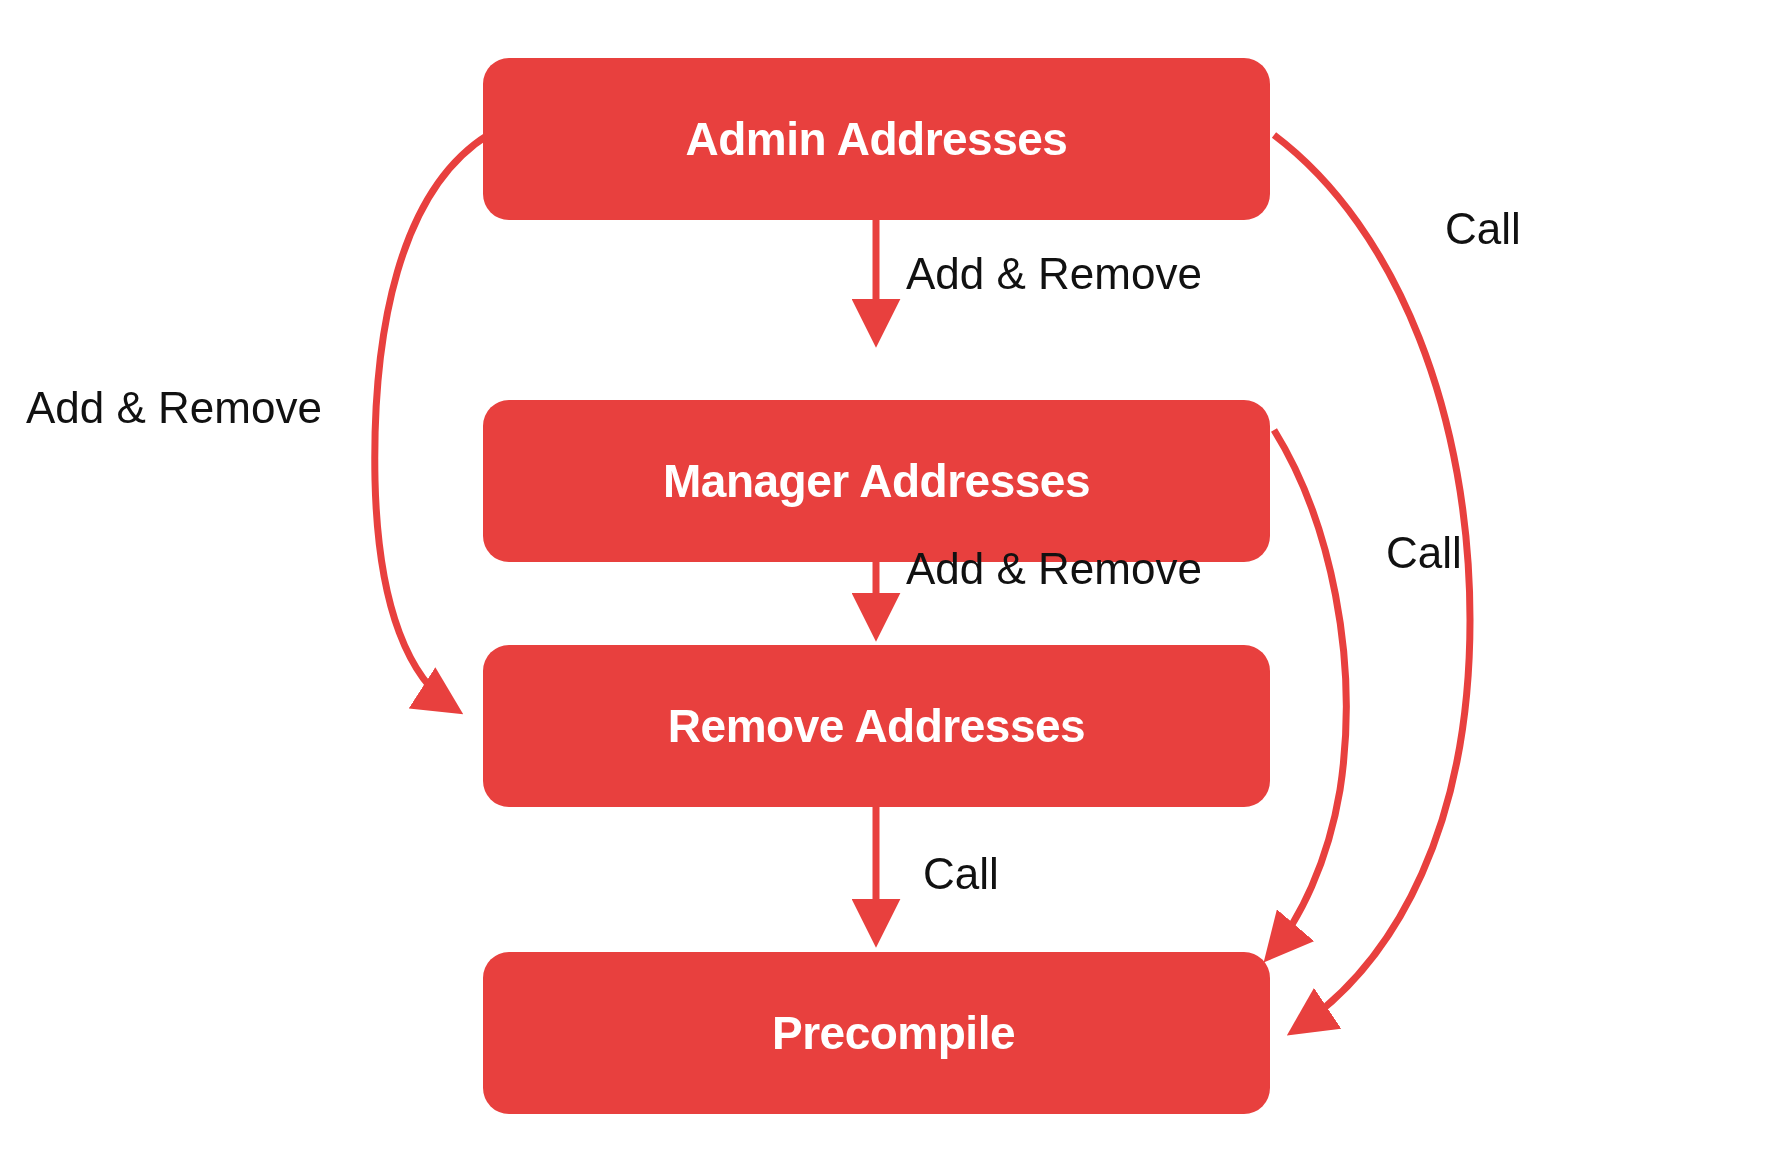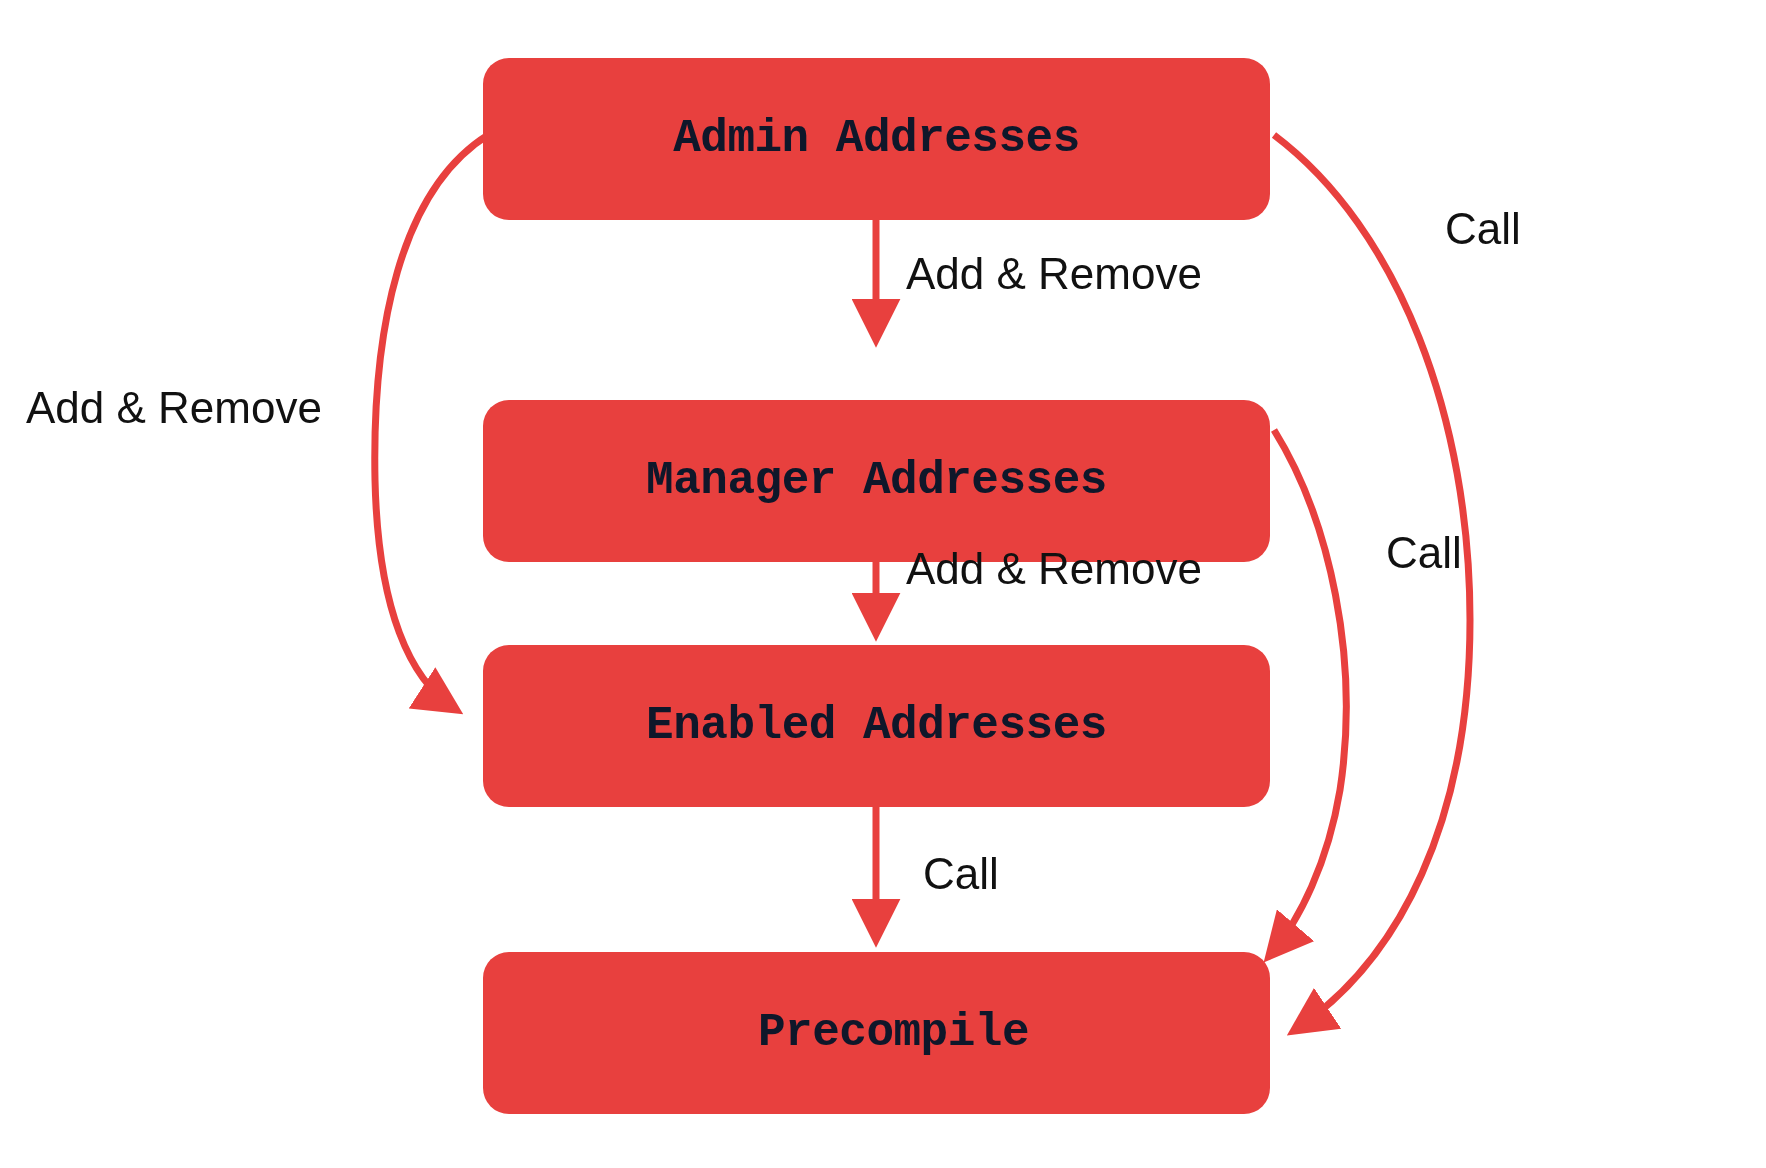--- a/index.html
+++ b/index.html
@@ -31,25 +31,25 @@
   .node-box {
     position: absolute;
     box-sizing: border-box;
     border-radius: 26px;
     display: flex;
     align-items: center;
     justify-content: center;
     text-align: center;
   }
   .node-label {
-    font-family: Liberation Mono, monospace;
+    font-family: Liberation Sans, sans-serif;
     font-weight: bold;
     font-size: 46px;
     letter-spacing: -0.5px;
-    color: #0f172a;
+    color: #ffffff;
     line-height: 1;
     white-space: nowrap;
   }
   .edge-label {
     position: absolute;
     font-family: "Liberation Sans", "DejaVu Sans", sans-serif;
     font-weight: normal;
     font-size: 44px;
     color: #111111;
     line-height: 1;
@@ -106,21 +106,21 @@
 
   <div class="node-box" id="node-admin" style="background:#E8403E;">
     <span class="node-label">Admin Addresses</span>
   </div>
 
   <div class="node-box" id="node-manager" style="background:#E8403E;">
     <span class="node-label">Manager Addresses</span>
   </div>
 
   <div class="node-box" id="node-enabled" style="background:#E8403E;">
-    <span class="node-label">Enabled Addresses</span>
+    <span class="node-label">Remove Addresses</span>
   </div>
 
   <div class="node-box" id="node-precompile" style="background:#E8403E;padding-left:34px;">
     <span class="node-label">Precompile</span>
   </div>
 
   <span class="edge-label" id="label-add-remove-left">Add &amp; Remove</span>
 
   <span class="edge-label" id="label-add-remove-top">Add &amp; Remove</span>
 

